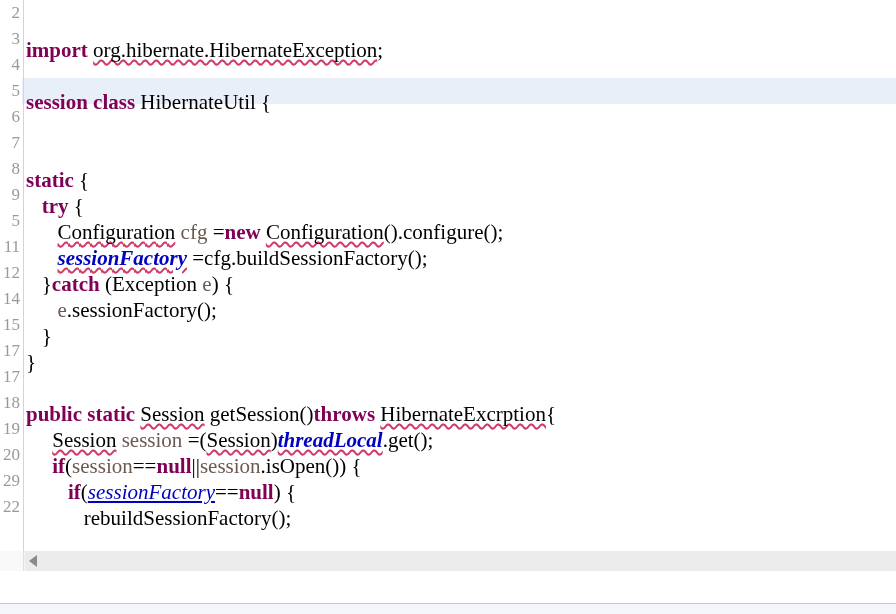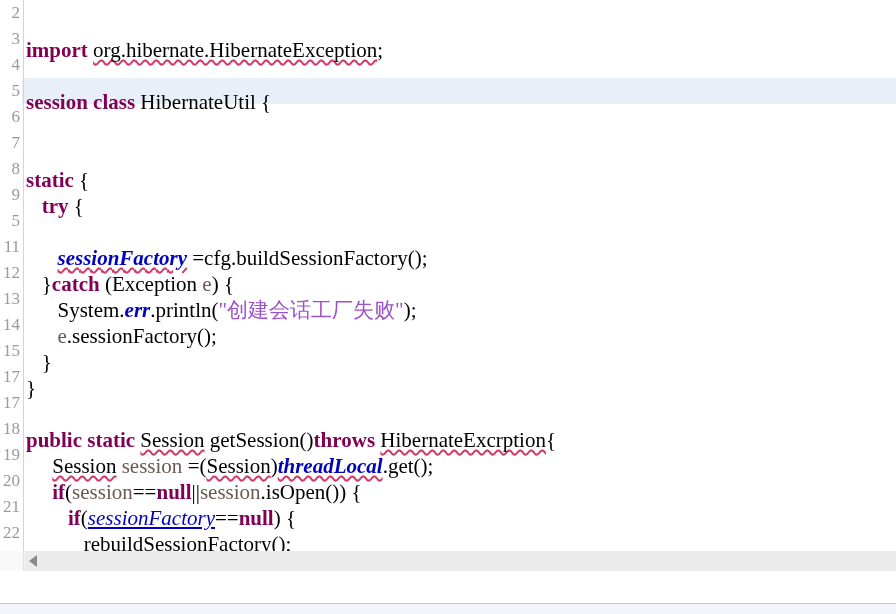--- a/index.html
+++ b/index.html
@@ -152,32 +152,31 @@
   <div class="gutsep"></div>
   <div id="lines">
       <div class="line"><div class="gutter">2</div><div class="code"></div></div>
       <div class="line"><div class="gutter">3</div><div class="code"><span class="kw">import</span><span class="pln"> </span><span class="sq">org.hibernate.HibernateException</span><span class="pln">;</span></div></div>
       <div class="line"><div class="gutter">4</div><div class="code"></div></div>
       <div class="line current"><div class="gutter">5</div><div class="code"><span class="kw">session class</span><span class="pln"> HibernateUtil {</span></div></div>
       <div class="line"><div class="gutter">6</div></div>
       <div class="line"><div class="gutter">7</div></div>
       <div class="line"><div class="gutter">8</div><div class="code"><span class="kw">static</span><span class="pln"> {</span></div></div>
       <div class="line"><div class="gutter">9</div><div class="code"><span class="pln">   </span><span class="kw">try</span><span class="pln"> {</span></div></div>
-      <div class="line"><div class="gutter">5</div></div>
+      <div class="line"><div class="gutter">5</div><div class="code"><span class="pln">      </span><span class="sq">Configuration</span><span class="pln"> </span><span class="loc">cfg</span><span class="pln"> =</span><span class="kw">new</span><span class="pln"> </span><span class="sq">Configuration</span><span class="pln">().configure();</span></div></div>
       <div class="line"><div class="gutter">11</div><div class="code"><span class="pln">      </span><span class="fldsq">sessionFactory</span><span class="pln"> =cfg.buildSessionFactory();</span></div></div>
       <div class="line"><div class="gutter">12</div><div class="code"><span class="pln">   }</span><span class="kw">catch</span><span class="pln"> (Exception </span><span class="loc">e</span><span class="pln">) {</span></div></div>
-      <div class="line"><div class="gutter">13</div><div class="code"><span class="pln">      System.</span><span class="fld">err</span><span class="pln">.println(</span><span class="str">"创建会话工厂失败"</span><span class="pln">);</span></div></div>
       <div class="line"><div class="gutter">14</div><div class="code"><span class="pln">      </span><span class="loc">e</span><span class="pln">.sessionFactory();</span></div></div>
       <div class="line"><div class="gutter">15</div><div class="code"><span class="pln">   }</span></div></div>
       <div class="line"><div class="gutter">17</div><div class="code"><span class="pln">}</span></div></div>
       <div class="line"><div class="gutter">17</div><div class="code"></div></div>
       <div class="line"><div class="gutter">18</div><div class="code"><span class="kw">public static</span><span class="pln"> </span><span class="sq">Session</span><span class="pln"> getSession()</span><span class="kw">throws</span><span class="pln"> </span><span class="sq">HibernateExcrption</span><span class="pln">{</span></div></div>
       <div class="line"><div class="gutter">19</div><div class="code"><span class="pln">     </span><span class="sq">Session</span><span class="pln"> </span><span class="loc">session</span><span class="pln"> =(</span><span class="sq">Session</span><span class="pln">)</span><span class="fldsq">threadLocal</span><span class="pln">.get();</span></div></div>
       <div class="line"><div class="gutter">20</div><div class="code"><span class="pln">     </span><span class="kw">if</span><span class="pln">(</span><span class="loc">session</span><span class="pln">==</span><span class="kw">null</span><span class="pln">||</span><span class="loc">session</span><span class="pln">.isOpen()) {</span></div></div>
-      <div class="line"><div class="gutter">21</div><div class="code"><span class="pln">        </span><span class="kw">if</span><span class="pln">(</span><span class="fld2">sessionFactory</span><span class="pln">==</span><span class="kw">null</span><span class="pln">) {</span></div></div>
+      <div class="line"><div class="gutter">29</div><div class="code"><span class="pln">        </span><span class="kw">if</span><span class="pln">(</span><span class="fld2">sessionFactory</span><span class="pln">==</span><span class="kw">null</span><span class="pln">) {</span></div></div>
       <div class="line"><div class="gutter">22</div><div class="code"><span class="pln">           rebuildSessionFactory();</span></div></div>
     </div>
 </div>
 
 <div id="hscroll">
   <div class="corner"></div>
   <div class="track"></div>
   <div class="arrow-left"></div>
 </div>
 

